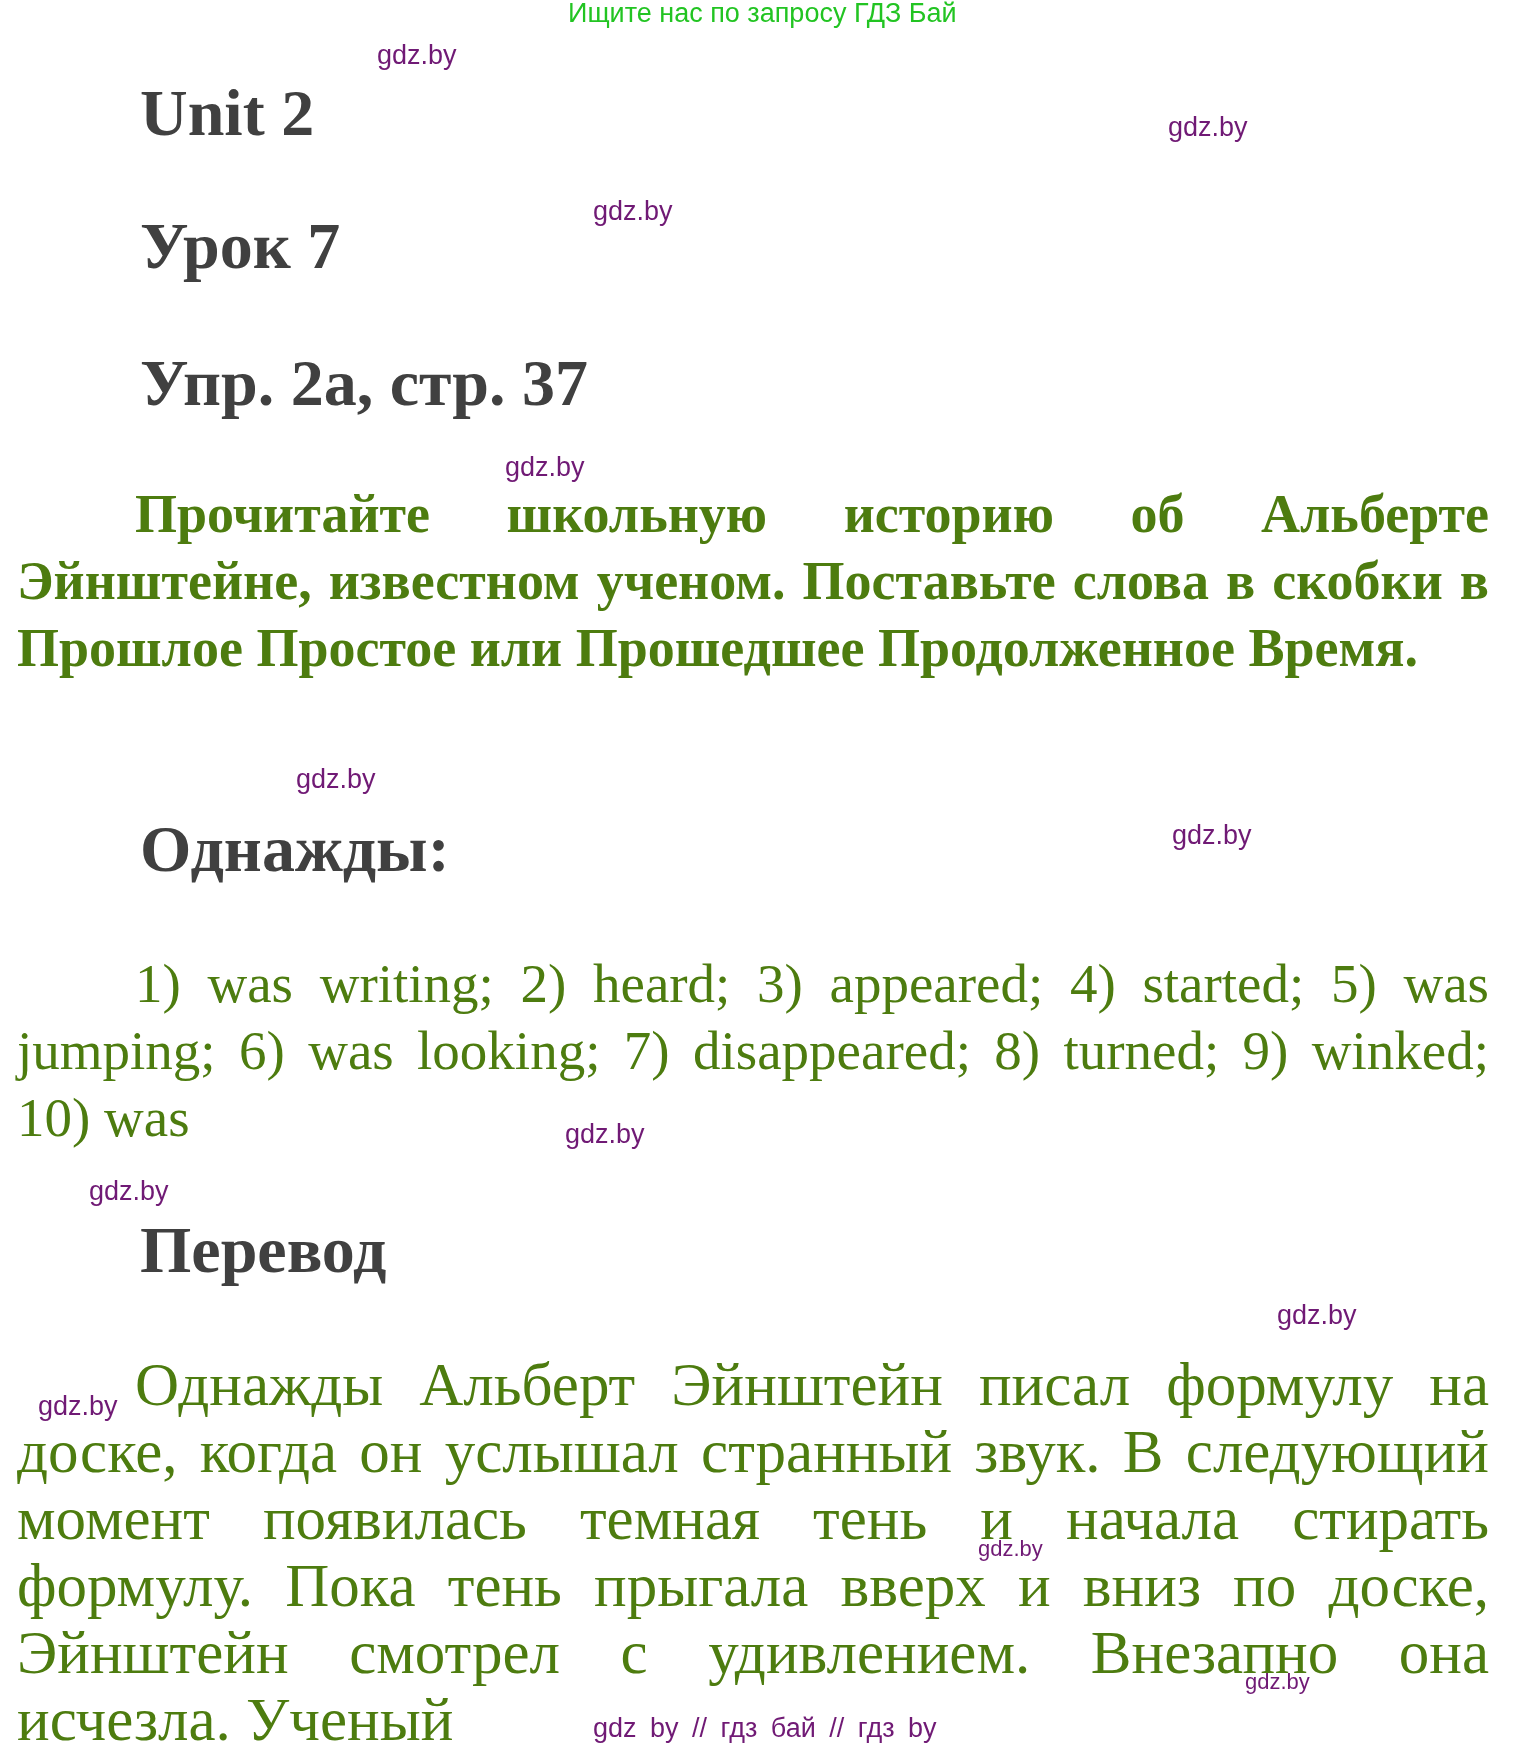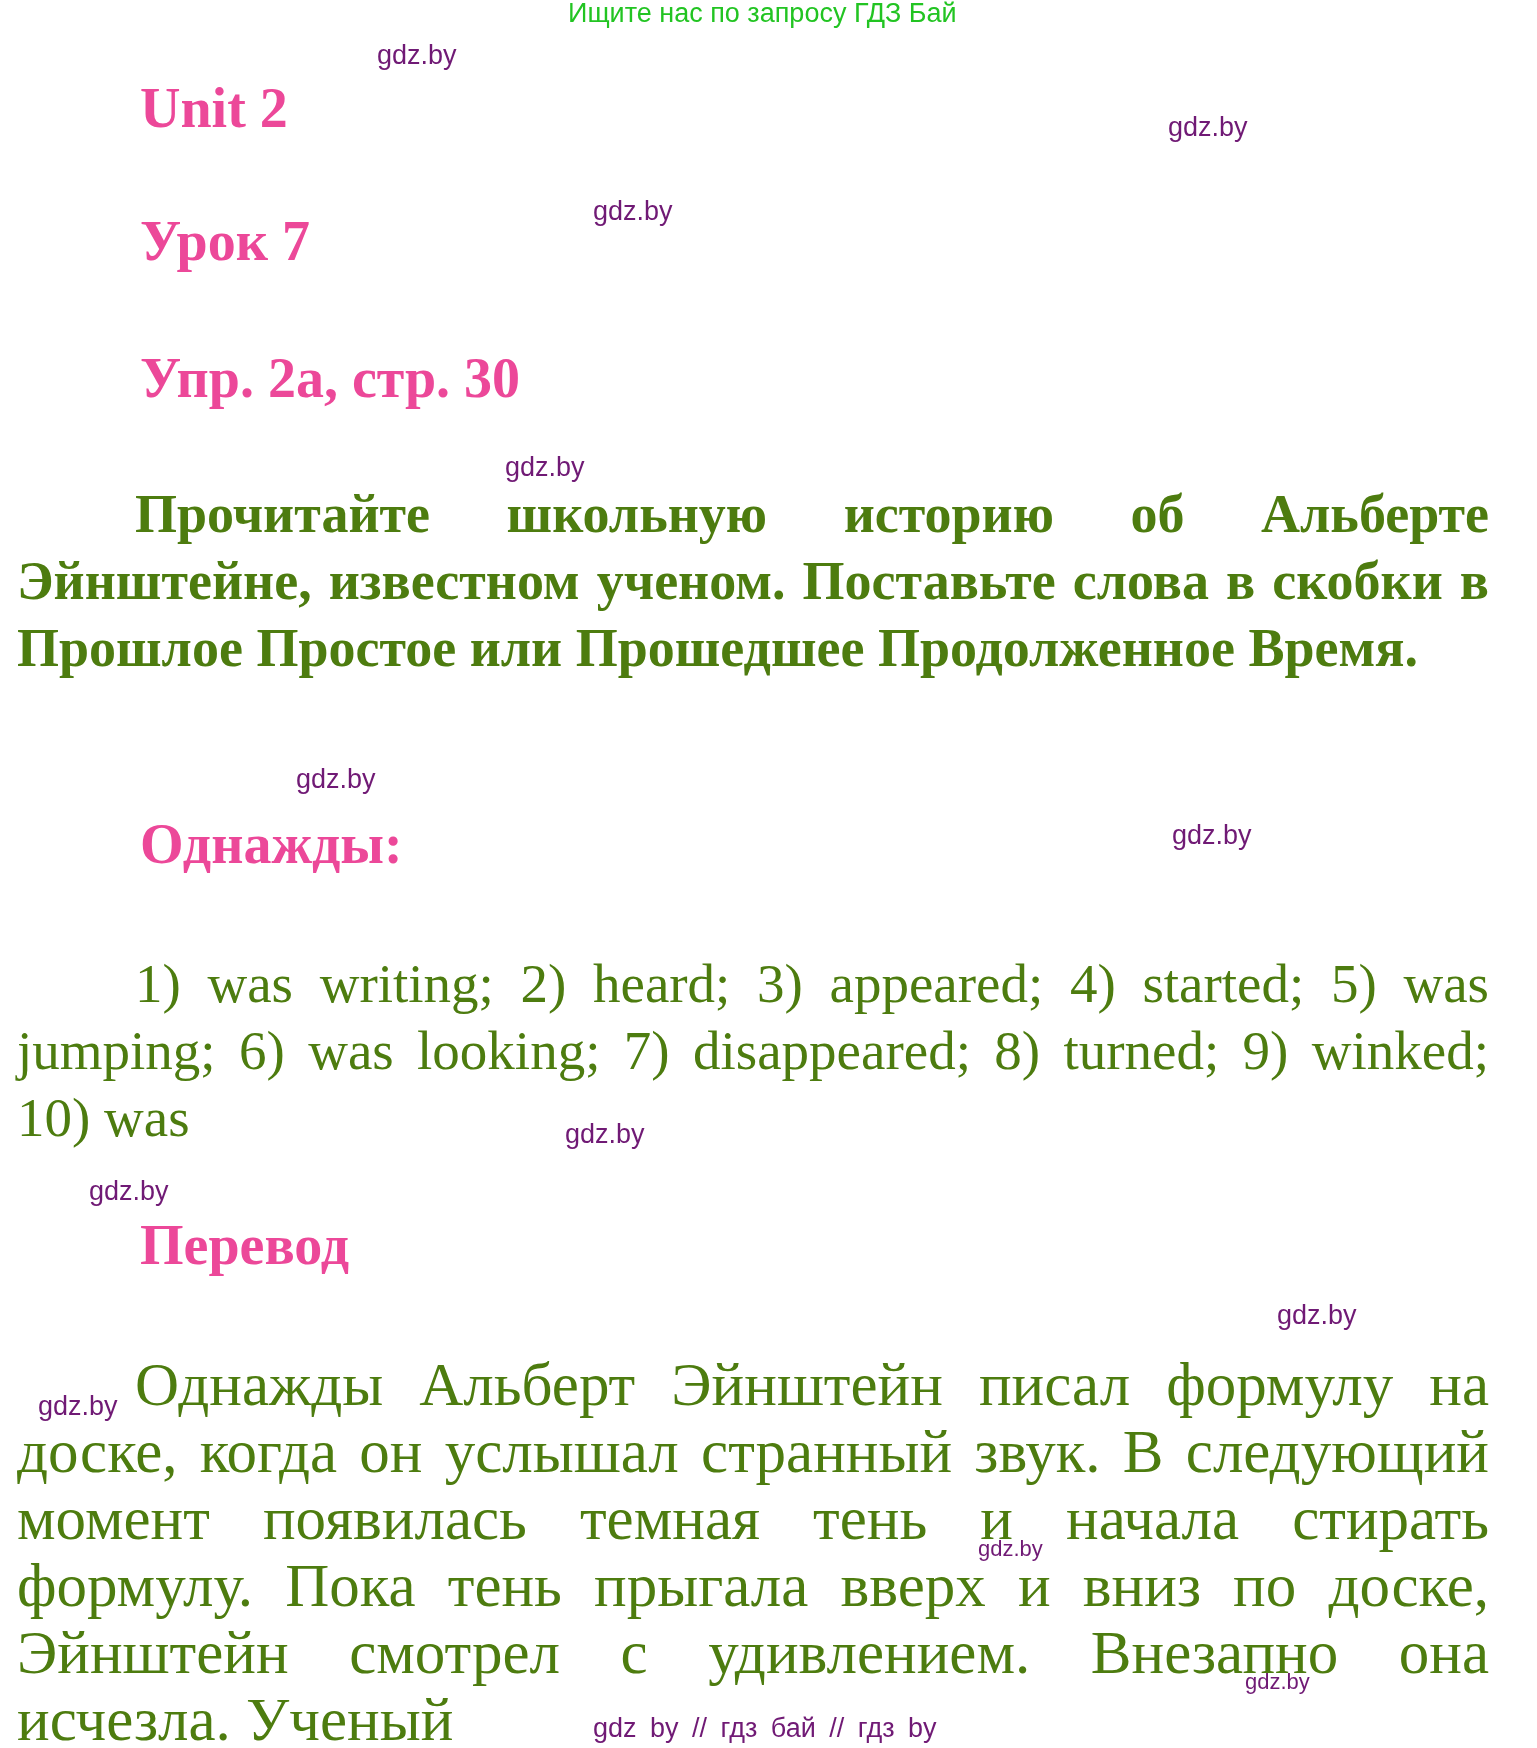--- a/index.html
+++ b/index.html
@@ -1,35 +1,35 @@
 <!DOCTYPE html>
 <html><head>
 <meta charset="utf-8">
 <style>
   html, body { margin:0; padding:0; background:#ffffff; }
   body { width:1537px; height:1748px; position:relative; overflow:hidden; }
   .abs { position:absolute; white-space:nowrap; }
   .banner { font-family:"Liberation Sans", sans-serif; font-size:27px; color:#22c422; top:-2px; left:568px; }
   .wm { font-family:"Liberation Sans", sans-serif; font-size:27px; color:#701a75; line-height:1; }
-  .h { font-family:"Liberation Serif", serif; font-weight:bold; font-size:56px; color:#ec4899; line-height:1; }
+  .h { font-family:"Liberation Serif", serif; font-weight:bold; font-size:66px; color:#404040; line-height:1; }
   .para { position:absolute; left:17px; width:1472px; font-family:Liberation Serif, serif; color:#4d7c0f; text-align:justify; text-align-last:left; }
   .para .indent { display:inline-block; width:118px; }
   .task { top:481px; font-weight:bold; font-size:54px; line-height:67px; }
   .answers { top:950px; font-size:55px; line-height:67px; }
   .transl { top:1351px; font-size:61px; line-height:67px; }
   .footer { font-family:"Liberation Sans", sans-serif; font-size:27px; color:#701a75; top:1713px; left:593px; word-spacing:6px; }
 </style>
 </head>
 <body>
 
 <div class="abs banner">Ищите нас по запросу ГДЗ Бай</div>
 
 <div class="abs h" style="left:140px; top:80px;">Unit 2</div>
 <div class="abs h" style="left:140px; top:213px;">Урок 7</div>
-<div class="abs h" style="left:140px; top:350px;">Упр. 2а, стр. 30</div>
+<div class="abs h" style="left:140px; top:350px;">Упр. 2а, стр. 37</div>
 
 <div class="para task"><span class="indent"></span><span>Прочитайте школьную историю об Альберте Эйнштейне, известном ученом. Поставьте слова в скобки в Прошлое Простое или Прошедшее Продолженное Время.</span></div>
 
 <div class="abs h" style="left:140px; top:816px;">Однажды:</div>
 
 <div class="para answers"><span class="indent"></span><span>1) was writing; 2) heard; 3) appeared; 4) started; 5) was jumping; 6) was looking; 7) disappeared; 8) turned; 9) winked; 10) was</span></div>
 
 <div class="abs h" style="left:140px; top:1217px;">Перевод</div>
 
 <div class="para transl"><span class="indent"></span><span>Однажды Альберт Эйнштейн писал формулу на доске, когда он услышал странный звук. В следующий момент появилась темная тень и начала стирать формулу. Пока тень прыгала вверх и вниз по доске, Эйнштейн смотрел с удивлением. Внезапно она  исчезла. Ученый</span></div>

